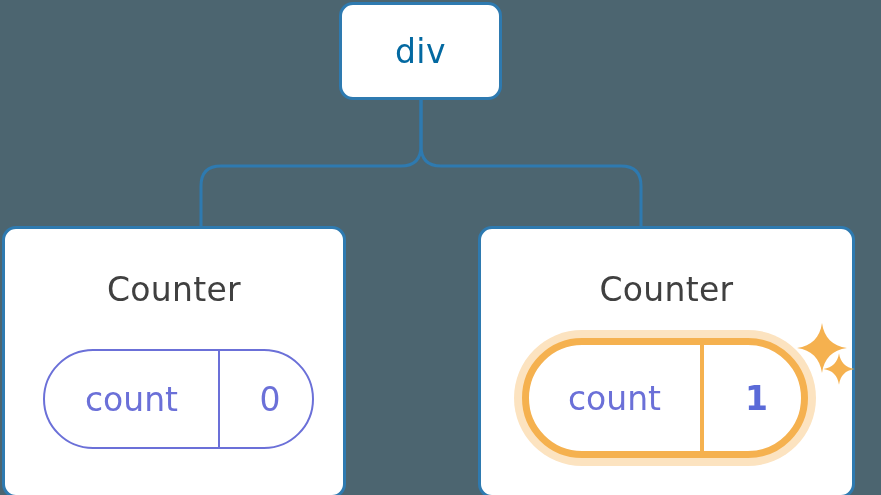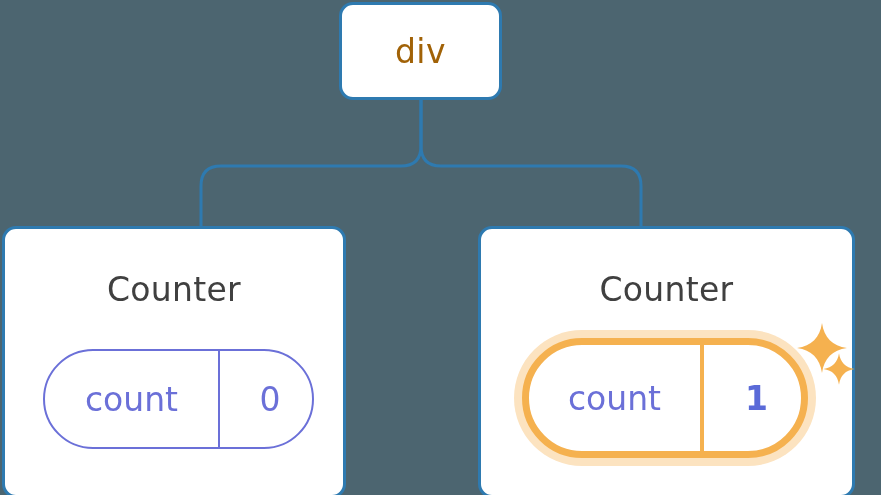--- a/index.html
+++ b/index.html
@@ -41,21 +41,21 @@
     box-sizing: border-box;
     background: #ffffff;
     border: 3px solid #2e7ab0;
     border-radius: 14px;
     display: flex;
     align-items: center;
     justify-content: center;
   }
   .root-label {
     font-size: 33px;
-    color: #a16207;
+    color: #0369a1;
     letter-spacing: 0.5px;
     line-height: 1;
   }
 
   
   .card {
     position: absolute;
     box-sizing: border-box;
     background: #ffffff;
     border: 3px solid #2e7ab0;

